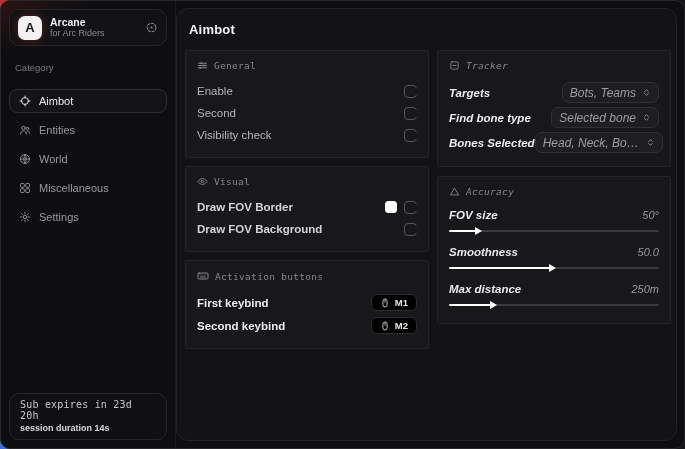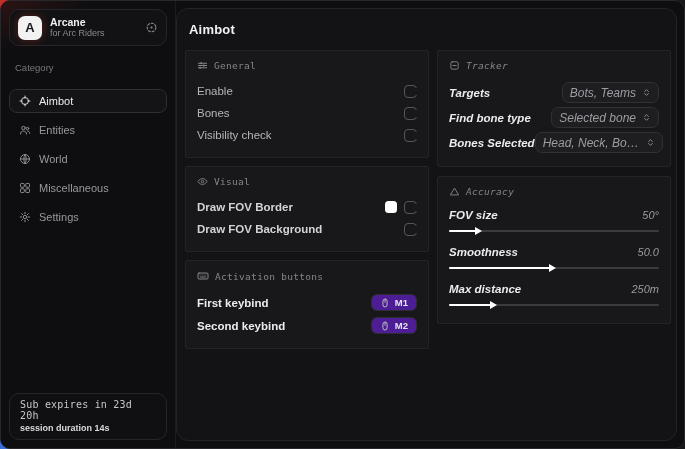--- a/index.html
+++ b/index.html
@@ -91,21 +91,21 @@
   
   .cb {
     width:13px; height:13px; border:1.3px solid #55555b; border-radius:4px;
     position:relative; background:transparent; cursor:pointer; flex:0 0 13px;
   }
   .cb::after { content:''; position:absolute; right:-2px; top:2px; bottom:2px; width:3px; background:#18181b; }
   .swatch { width:12px; height:12px; border-radius:3.5px; cursor:pointer; }
   
   .keybtn {
     display:inline-flex; align-items:center; gap:5px;
-    background:#4c1d95; border:1px solid #2c2c31; border-radius:6px;
+    background:#000000; border:1px solid #2c2c31; border-radius:6px;
     padding:2px 8px; font-size:9.5px; font-weight:bold; color:#e6e6ea; cursor:pointer;
   }
   .keybtn .ic { color:#bcbcc2; }
   
   .select {
     display:inline-flex; align-items:center; gap:6px;
     background:#1e1e21; border:1px solid #303035; border-radius:7px;
     padding:2.5px 7px; font-size:12px; color:#9c9ca3; cursor:pointer;
     white-space:nowrap; max-width:185px;
   }
@@ -226,21 +226,21 @@
                   <circle cx="7" cy="17" r="2.2" fill="currentColor" stroke="none"></circle>
                 </svg>
               </span>
             <span>General</span>
           </div>
           <div class="row">
             <span class="row-lbl-dim">Enable</span>
             <span class="cb"></span>
           </div>
           <div class="row">
-            <span class="row-lbl-dim">Bones</span>
+            <span class="row-lbl-dim">Second</span>
             <span class="cb"></span>
           </div>
           <div class="row">
             <span class="row-lbl-dim">Visibility check</span>
             <span class="cb"></span>
           </div>
         </div>
 
         <div class="card">
           <div class="card-head">

